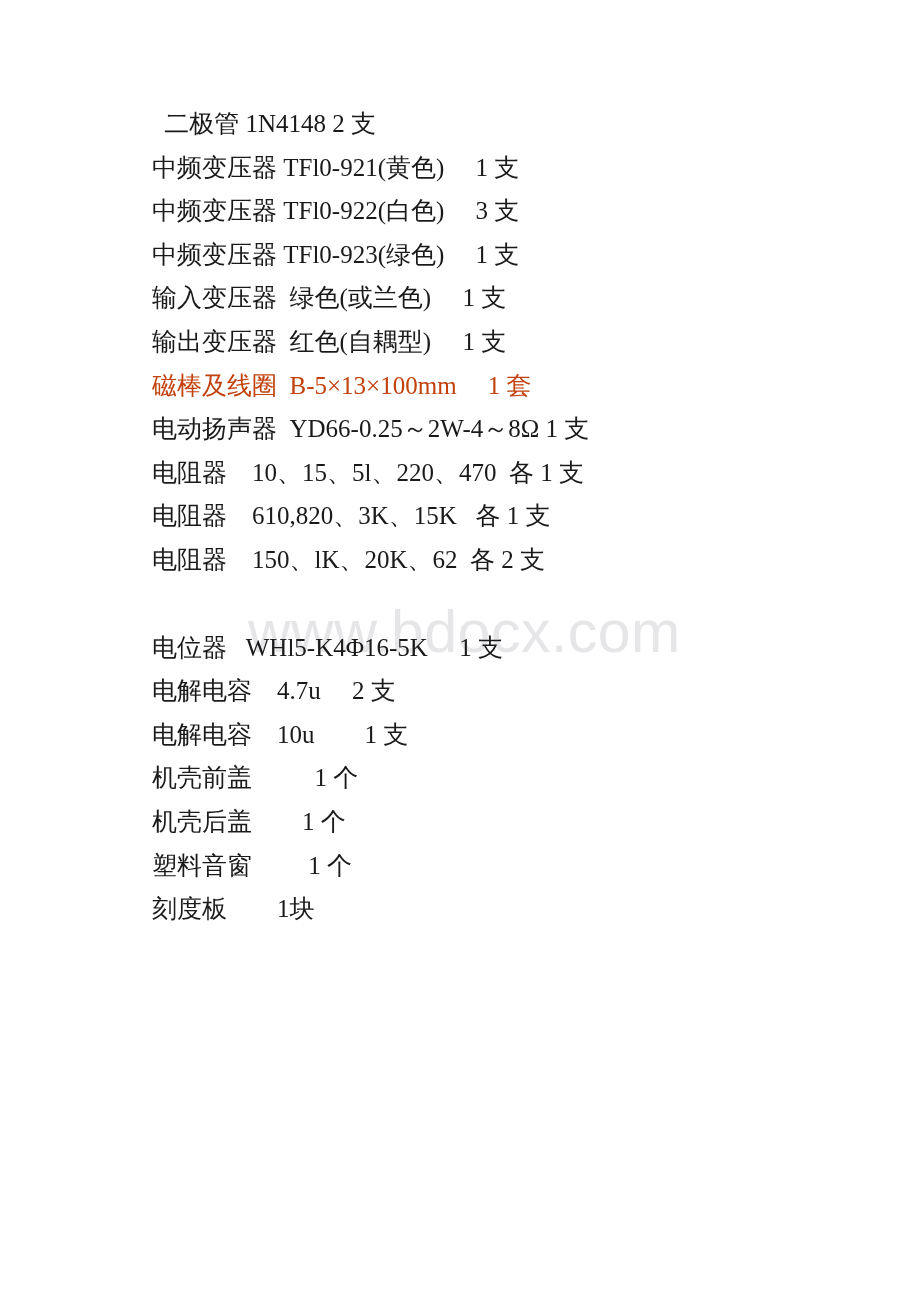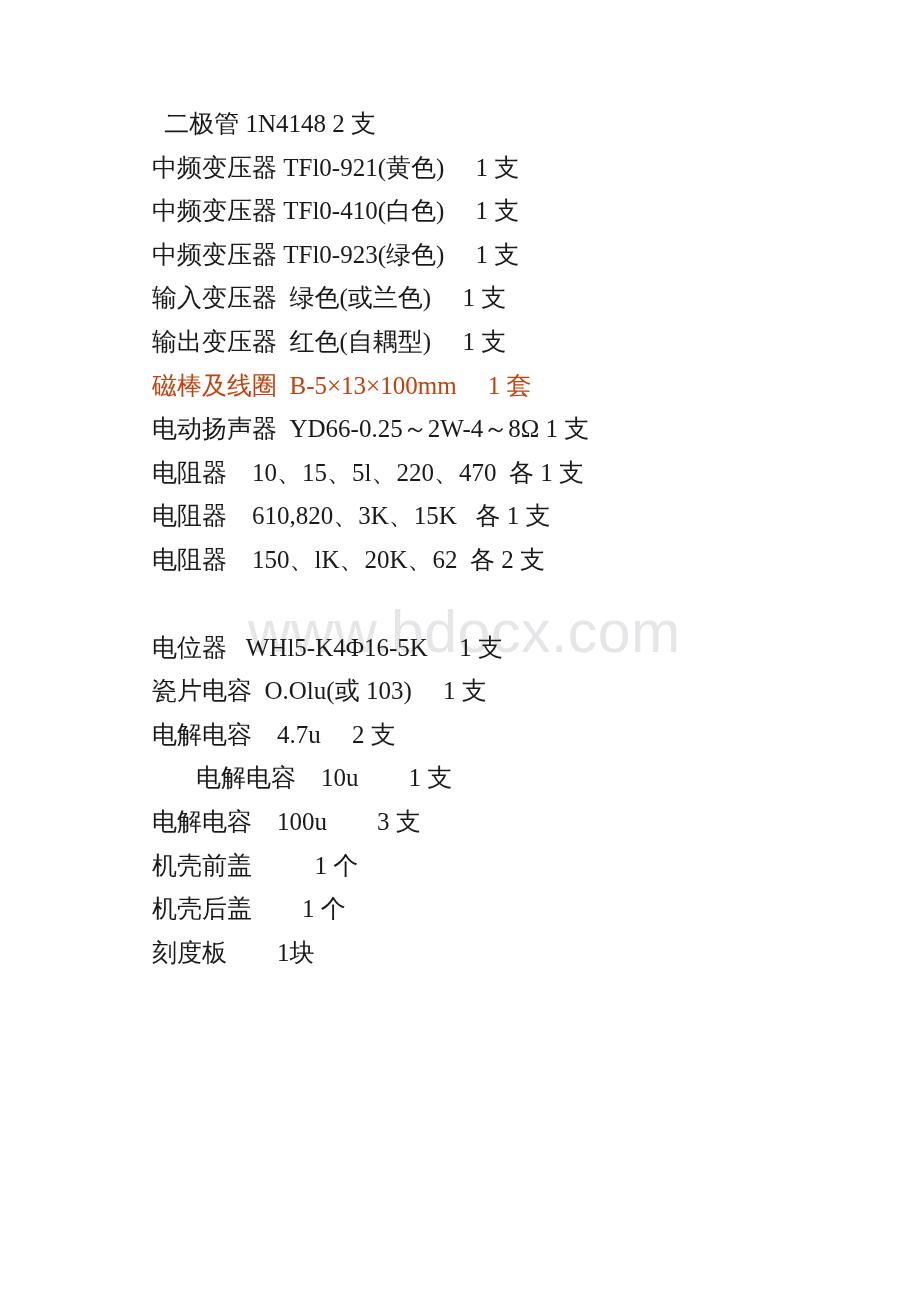--- a/index.html
+++ b/index.html
@@ -72,32 +72,31 @@
 </head>
 <body>
 
 <div id="page" style="background: rgb(255, 255, 255);">
 
   <div id="watermark" style="color: rgb(230, 230, 233);">www.bdocx.com</div>
 
   <div id="doc-body">
     <div class="line" style="color: rgb(26, 26, 26);"> 二极管 1N4148 2 支</div>
     <div class="line" style="color: rgb(26, 26, 26);">中频变压器 TFl0-921(黄色)     1 支</div>
-    <div class="line" style="color: rgb(26, 26, 26);">中频变压器 TFl0-410(白色)     1 支</div>
+    <div class="line" style="color: rgb(26, 26, 26);">中频变压器 TFl0-922(白色)     3 支</div>
     <div class="line" style="color: rgb(26, 26, 26);">中频变压器 TFl0-923(绿色)     1 支</div>
     <div class="line" style="color: rgb(26, 26, 26);">输入变压器  绿色(或兰色)     1 支</div>
     <div class="line" style="color: rgb(26, 26, 26);">输出变压器  红色(自耦型)     1 支</div>
     <div class="line" style="color: #c2410c;">磁棒及线圈  B-5×13×100mm     1 套</div>
     <div class="line" style="color: rgb(26, 26, 26);">电动扬声器  YD66-0.25～2W-4～8Ω 1 支</div>
     <div class="line" style="color: rgb(26, 26, 26);">电阻器    10、15、5l、220、470  各 1 支</div>
     <div class="line" style="color: rgb(26, 26, 26);">电阻器    610,820、3K、15K   各 1 支</div>
     <div class="line" style="color: rgb(26, 26, 26);">电阻器    150、lK、20K、62  各 2 支</div>
     <div class="line" style="color: rgb(26, 26, 26); margin-top: 44px;">电位器   WHl5-K4Φ16-5K     1 支</div>
-    <div class="line" style="color: rgb(26, 26, 26);">瓷片电容  O.Olu(或 103)     1 支</div>
     <div class="line" style="color: rgb(26, 26, 26);">电解电容    4.7u     2 支</div>
-    <div class="line" style="color: rgb(26, 26, 26); margin-left: 44px;">电解电容    10u        1 支</div>
-    <div class="line" style="color: rgb(26, 26, 26);">电解电容    100u        3 支</div>
+    <div class="line" style="color: rgb(26, 26, 26);">电解电容    10u        1 支</div>
     <div class="line" style="color: rgb(26, 26, 26);">机壳前盖          1 个</div>
     <div class="line" style="color: rgb(26, 26, 26);">机壳后盖        1 个</div>
+    <div class="line" style="color: rgb(26, 26, 26);">塑料音窗         1 个</div>
     <div class="line" style="color: rgb(26, 26, 26);">刻度板        1块</div>
   </div>
 
 </div>
 
 </body></html>

